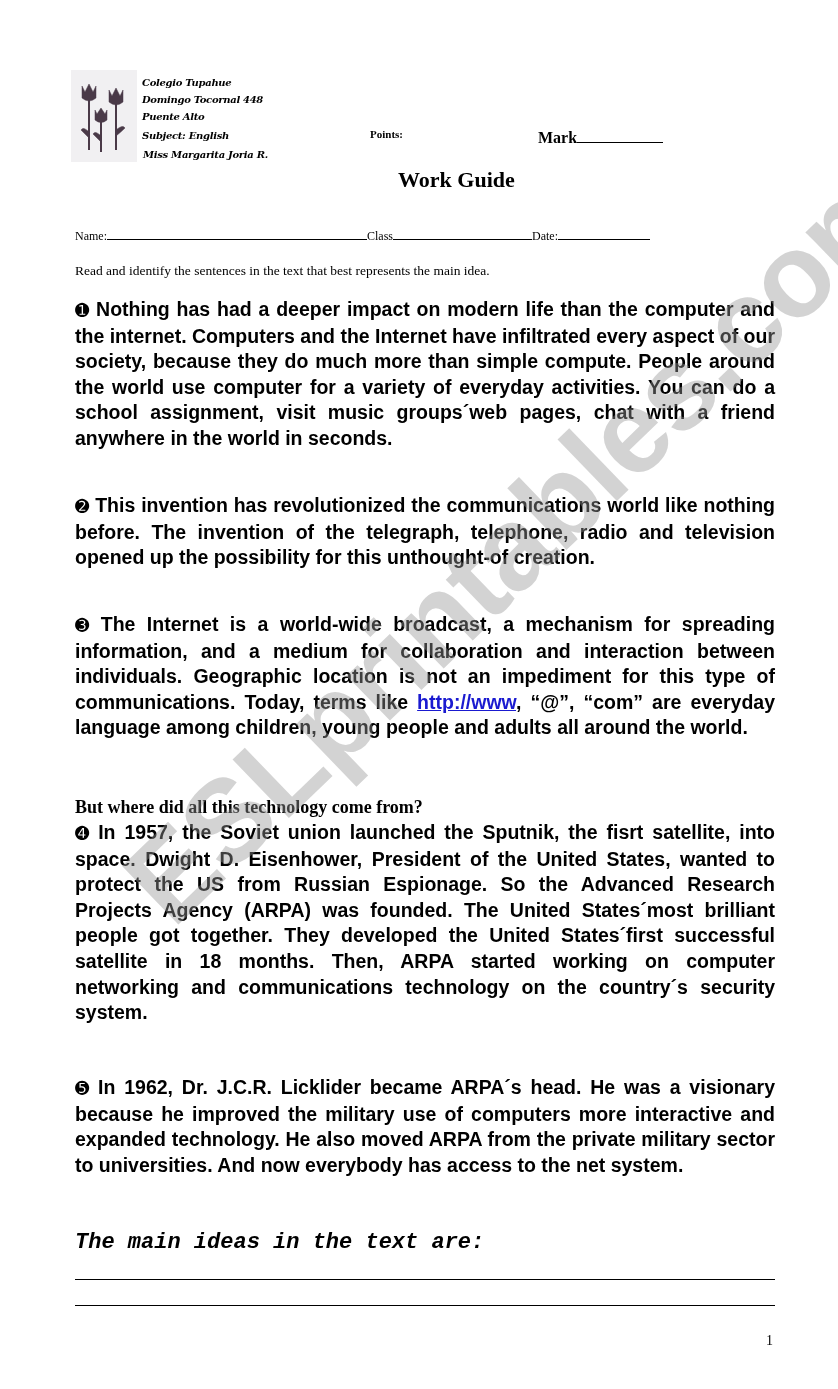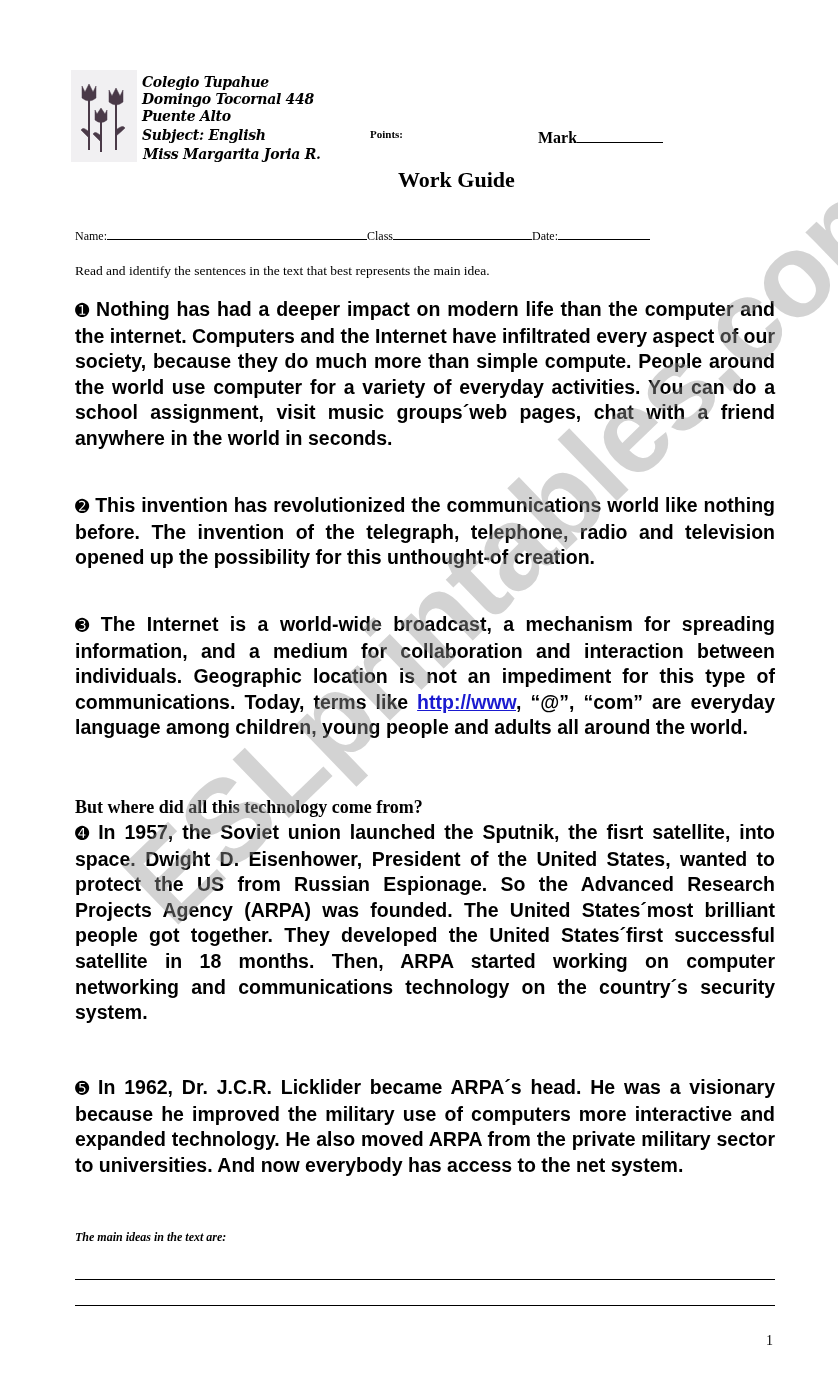--- a/index.html
+++ b/index.html
@@ -2,21 +2,21 @@
 <html><head>
 <meta charset="utf-8">
 <style>
   html, body { margin: 0; padding: 0; background: #ffffff; }
   body { width: 838px; height: 1389px; position: relative; overflow: hidden; color: #000; }
   .page { position: absolute; left: 0; top: 0; width: 838px; height: 1389px; }
 
   .logo { position: absolute; left: 71px; top: 70px; width: 66px; height: 92px; background: #f1f0f2; }
   .logo svg { display: block; }
 
-  .school-info { position: absolute; left: 142px; top: 74px; font-family: "DejaVu Serif", serif; font-style: italic; font-weight: bold; font-size: 14px; line-height: 17px; letter-spacing: -0.3px; }
+  .school-info { position: absolute; left: 142px; top: 74px; font-family: "DejaVu Serif", serif; font-style: italic; font-weight: bold; font-size: 10px; line-height: 17px; letter-spacing: -0.3px; }
   .school-info div { white-space: nowrap; }
   .school-info .line-teacher { margin-left: 1px; margin-top: 2px; }
   .school-info .line-subject { margin-top: 2px; }
 
   .points { position: absolute; left: 370px; top: 128px; font-family: "Liberation Serif", serif; font-weight: bold; font-size: 11px; }
   .mark { position: absolute; left: 531px; top: 128px; font-family: "Liberation Serif", serif; font-weight: bold; font-size: 16px; white-space: nowrap; margin-left: 7px; }
   .mark .blank { display: inline-block; width: 86px; border-bottom: 1px solid #000; height: 14px; vertical-align: baseline; }
 
   .title { position: absolute; left: 358px; top: 167px; font-family: "Liberation Serif", serif; font-weight: bold; font-size: 22px; margin-left: 40px; }
 
@@ -32,21 +32,21 @@
   .para .num { font-family: "DejaVu Sans", sans-serif; font-size: 17px; }
   .para a { color: #1a1ad0; text-decoration: underline; }
   .p1 { top: 297px; }
   .p2 { top: 493px; }
   .p3 { top: 612px; }
   .p4 { top: 820px; }
   .p5 { top: 1075px; }
 
   .question { position: absolute; left: 75px; top: 797px; font-family: "Liberation Serif", serif; font-weight: bold; font-size: 18px; }
 
-  .main-ideas { position: absolute; left: 75px; top: 1230px; font-family: Liberation Serif, serif; font-weight: bold; font-style: italic; font-size: 12px; }
+  .main-ideas { position: absolute; left: 75px; top: 1230px; font-family: Liberation Mono, monospace; font-weight: bold; font-style: italic; font-size: 22px; }
   .answer-line { position: absolute; left: 75px; width: 700px; border-bottom: 1.5px solid #000; height: 0; }
   .al1 { top: 1279px; }
   .al2 { top: 1305px; }
 
   .page-number { position: absolute; left: 766px; top: 1333px; font-family: "Liberation Serif", serif; font-size: 14px; }
 
   .watermark { position: absolute; left: 18px; top: 520px; font-family: "Liberation Sans", sans-serif; font-weight: bold; font-size: 118px; color: rgba(150,150,150,0.42); transform: rotate(-44deg); transform-origin: center; white-space: nowrap; pointer-events: none; letter-spacing: -2px; width: 900px; }
 </style>
 </head>
 <body>

